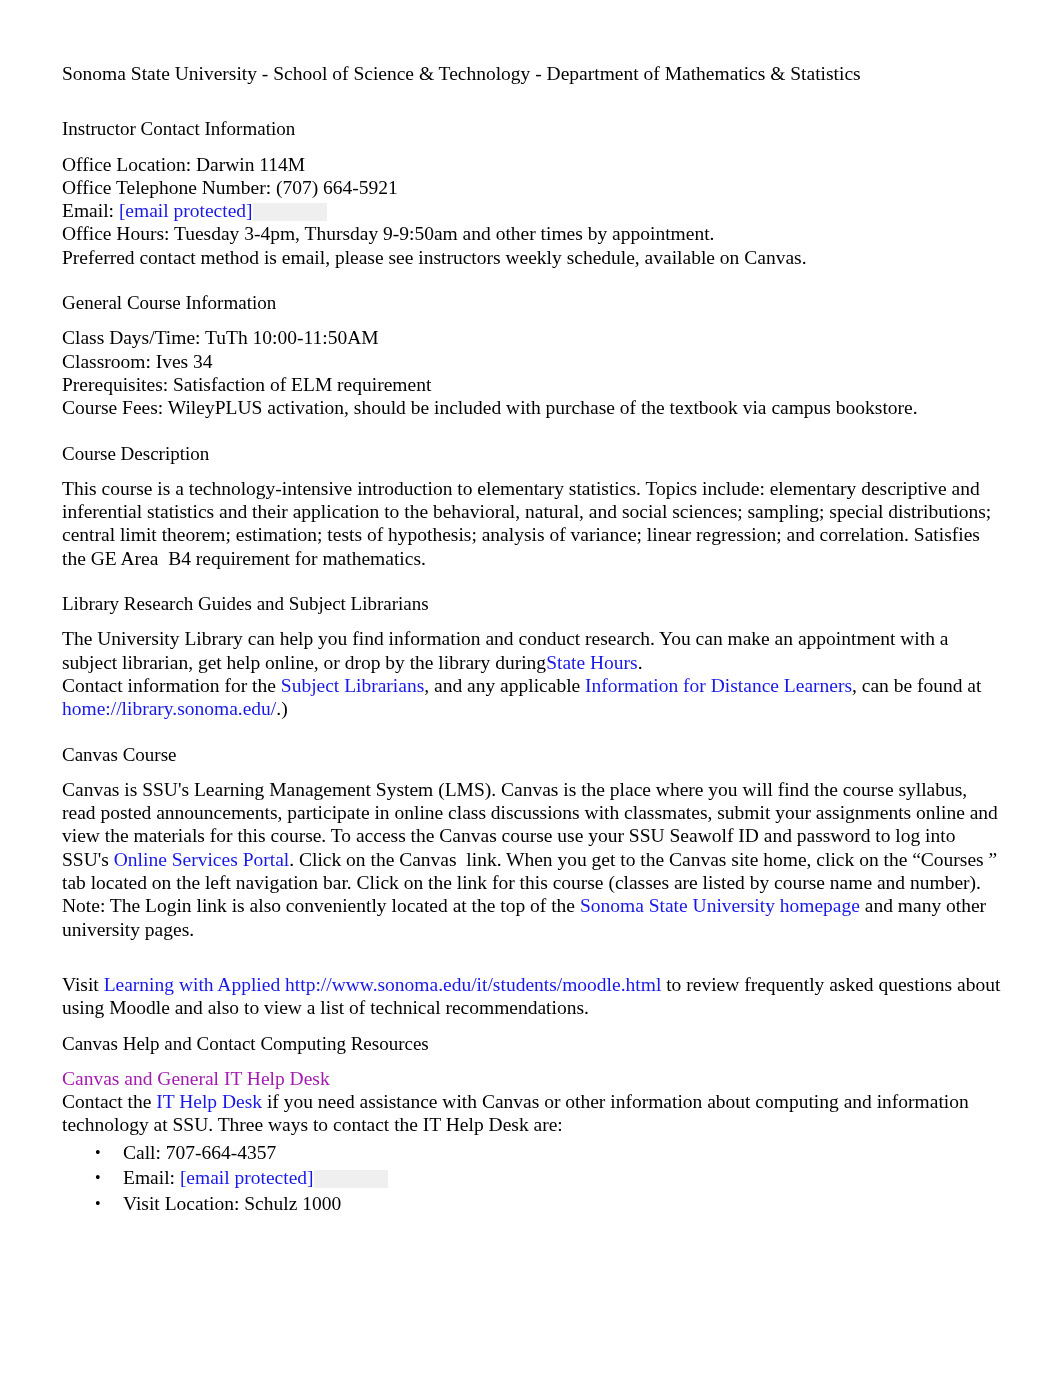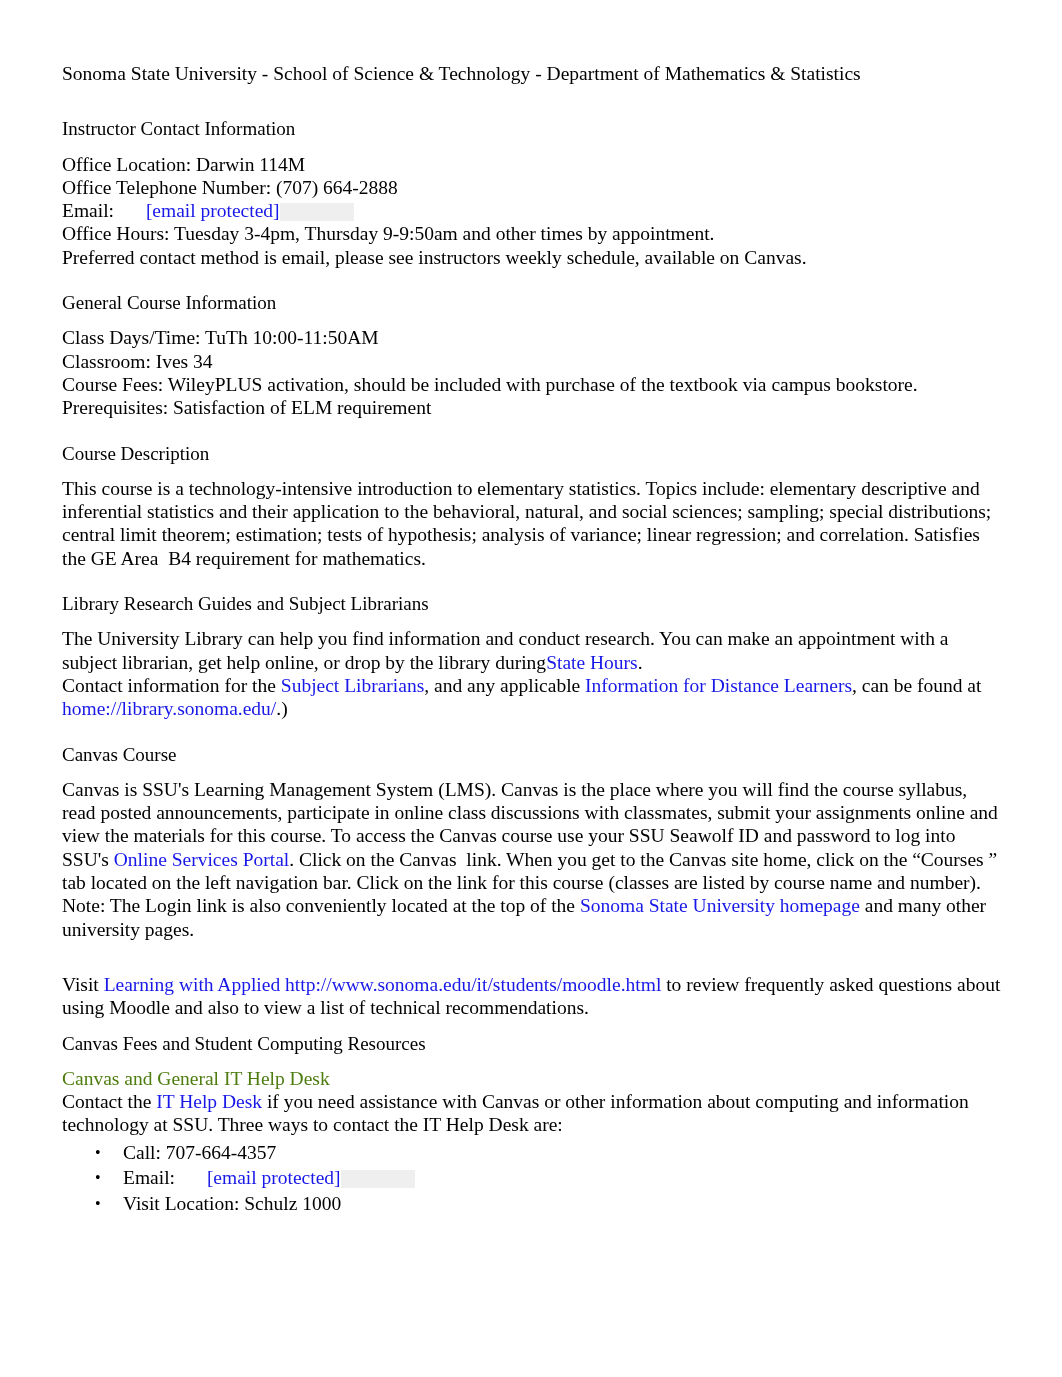--- a/index.html
+++ b/index.html
@@ -38,29 +38,28 @@
     line-height: 23.3px;
   }
   .gap-lg { height: 32px; }
   .gap-md { height: 22px; }
   .gap-sm { height: 12px; }
   a.link, .link {
     color: #1818e8;
     text-decoration: none;
   }
   .link-soft {
-    color: #4d7c0f;
+    color: #a21caf;
     text-decoration: none;
   }
   .redacted {
     color: #1818e8;
     text-decoration: none;
     background: linear-gradient(to right, rgba(0,0,0,0) 0%, rgba(0,0,0,0) 100%);
     position: relative;
-    margin-left: 27px;
   }
   .redacted::after {
     content: "";
     position: absolute;
     left: 100%;
     top: 14%;
     width: 74px;
     height: 86%;
     background: #efefef;
     pointer-events: none;
@@ -95,37 +94,37 @@
     </div>
 
     <div class="gap-lg"></div>
 
     <div class="heading">Instructor Contact Information</div>
 
     <div class="gap-sm"></div>
 
     <div class="blk">
       <div>Office Location: Darwin 114M</div>
-      <div>Office Telephone Number: (707) 664-2888</div>
+      <div>Office Telephone Number: (707) 664-5921</div>
       <div><span>Email: </span><a class="redacted" href="#">[email protected]</a></div>
       <div>Office Hours: Tuesday 3-4pm, Thursday 9-9:50am and other times by appointment.</div>
       <div>Preferred contact method is email, please see instructors weekly schedule, available on Canvas.</div>
     </div>
 
     <div class="gap-md"></div>
 
     <div class="heading">General Course Information</div>
 
     <div class="gap-sm"></div>
 
     <div class="blk">
       <div>Class Days/Time: TuTh 10:00-11:50AM</div>
       <div>Classroom: Ives 34</div>
+      <div>Prerequisites: Satisfaction of ELM requirement</div>
       <div>Course Fees: WileyPLUS activation, should be included with purchase of the textbook via campus bookstore.</div>
-      <div>Prerequisites: Satisfaction of ELM requirement</div>
     </div>
 
     <div class="gap-md"></div>
 
     <div class="heading">Course Description</div>
 
     <div class="gap-sm"></div>
 
     <div class="blk nowrapline">This course is a technology-intensive introduction to elementary statistics. Topics include: elementary descriptive and inferential statistics and their application to the behavioral, natural, and social sciences; sampling; special distributions; central limit theorem; estimation; tests of hypothesis; analysis of variance; linear regression; and correlation. Satisfies the GE Area  B4 requirement for mathematics.</div>
 
@@ -147,21 +146,21 @@
     <div class="gap-sm"></div>
 
     <div class="blk nowrapline"><span>Canvas is SSU's Learning Management System (LMS). Canvas is the place where you will find the course syllabus, read posted announcements, participate in online class discussions with classmates, submit your assignments online and view the materials for this course. To access the Canvas course use your SSU Seawolf ID and password to log into SSU's </span><a class="link" href="#">Online Services Portal</a><span>. Click on the Canvas  link. When you get to the Canvas site home, click on the “Courses ” tab located on the left navigation bar. Click on the link for this course (classes are listed by course name and number). Note: The Login link is also conveniently located at the top of the </span><a class="link" href="#">Sonoma State University homepage</a><span> and many other university pages.</span></div>
 
     <div class="gap-lg"></div>
 
     <div class="blk"><span>Visit </span><a class="link" href="#">Learning with Applied http://www.sonoma.edu/it/students/moodle.html</a><span> to review frequently asked questions about using Moodle and also to view a list of technical recommendations.</span></div>
 
     <div class="gap-sm"></div>
 
-    <div class="heading">Canvas Fees and Student Computing Resources</div>
+    <div class="heading">Canvas Help and Contact Computing Resources</div>
 
     <div class="gap-sm"></div>
 
     <div class="blk">
       <div><a class="link-soft" href="#">Canvas and General IT Help Desk</a></div>
       <div><span>Contact the </span><a class="link" href="#">IT Help Desk</a><span> if you need assistance with Canvas or other information about computing and information technology at SSU. Three ways to contact the IT Help Desk are:</span></div>
     </div>
 
     <ul class="bullets">
       <li>

